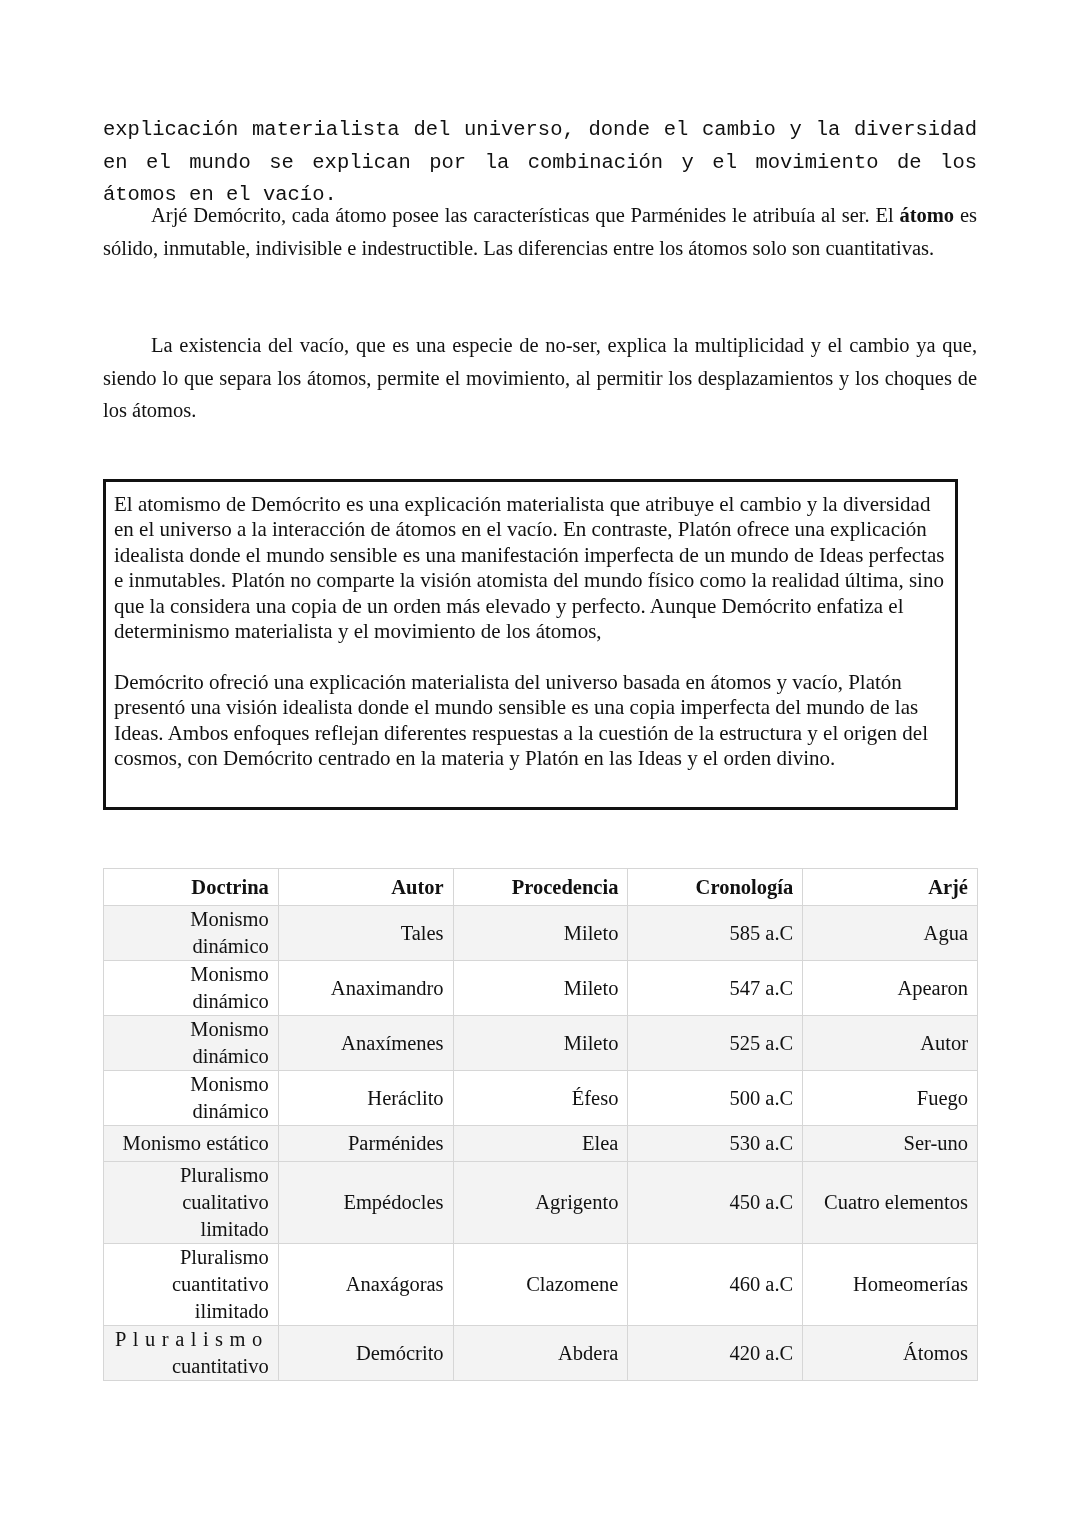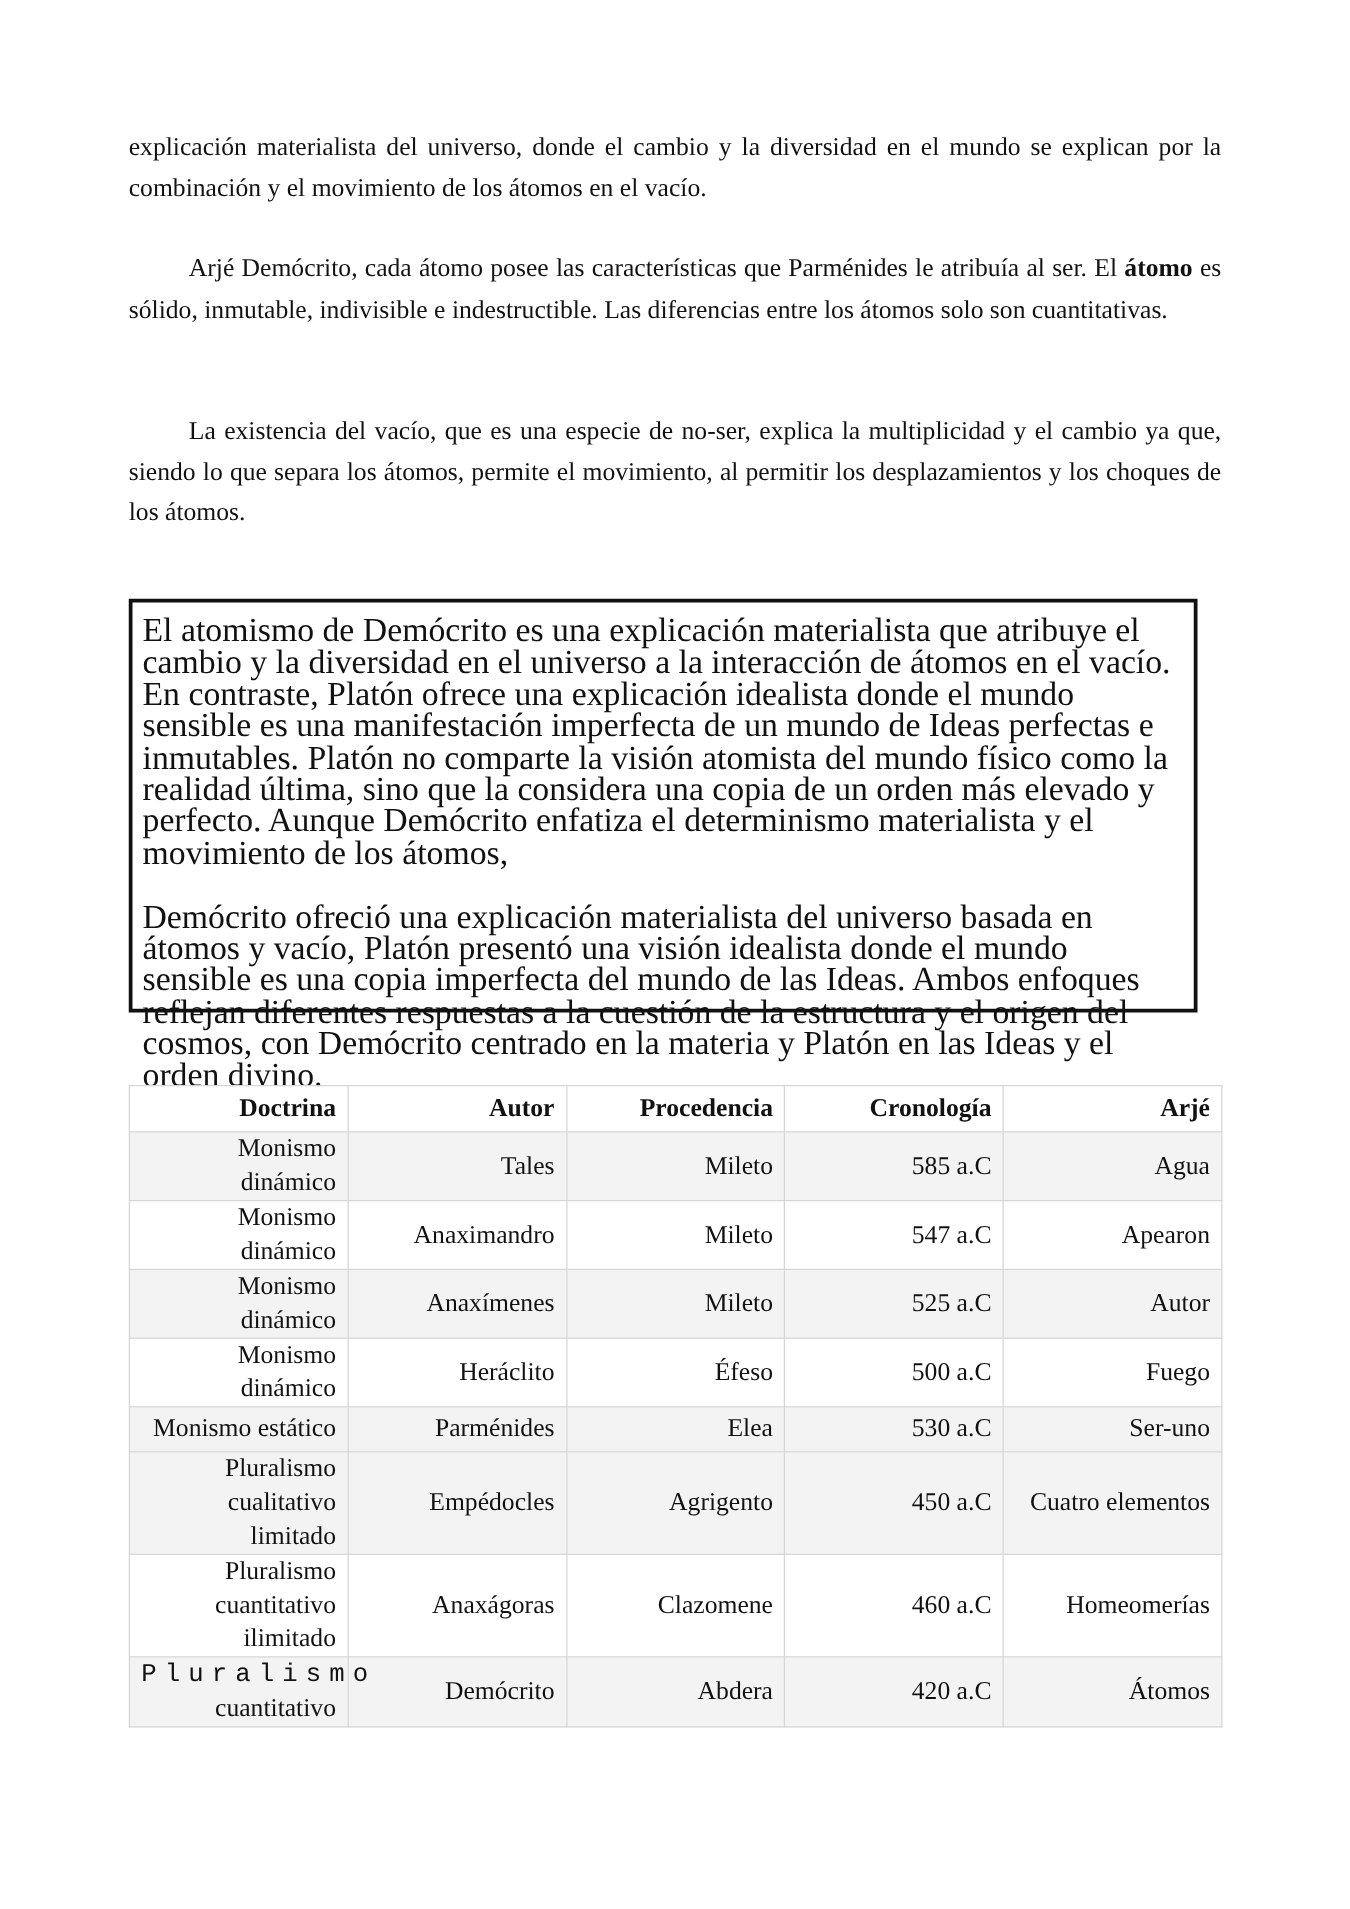--- a/index.html
+++ b/index.html
@@ -23,38 +23,38 @@
     }
     .para {
       font-size: 20.5px;
       line-height: 32.5px;
       text-align: justify;
       margin: 0;
     }
     .para.indent {
       text-indent: 48px;
     }
-    .p1 { position: absolute; top: 2px; left: 0; width: 874px; }
+    .p1 { position: absolute; top: 14px; left: 0; width: 874px; font-family: Liberation Mono, monospace; }
     .p2 { position: absolute; top: 99px; left: 0; width: 874px; }
     .p3 { position: absolute; top: 229px; left: 0; width: 874px; }
     .p2 b { font-weight: bold; }
 
     .summary-box {
       position: absolute;
       left: 103px;
       top: 479px;
       width: 833px;
       height: 315px;
       border: 3.5px solid #111111;
       padding: 10px 8px 0 8px;
       box-sizing: content-box;
     }
     .summary-box p {
       margin: 0;
-      font-size: 27px;
+      font-size: 21px;
       line-height: 25.4px;
       text-align: left;
     }
     .summary-box p + p {
       margin-top: 25.4px;
     }
 
     table.doctrinas {
       position: absolute;
       left: 103px;
@@ -72,21 +72,21 @@
       text-align: right;
     }
     table.doctrinas th {
       font-weight: bold;
       height: 36px;
       background: #ffffff;
     }
     table.doctrinas th.center { }
     table.doctrinas tr.shaded td { background: #f3f3f3; }
     table.doctrinas tr.plain td { background: #ffffff; }
-    .spaced { letter-spacing: 6.5px; font-family: Liberation Mono, monospace; }
+    .spaced { letter-spacing: 6.5px; }
     col.c1, col.c2, col.c3, col.c4, col.c5 { width: 174.8px; }
   </style>
 </head>
 <body>
 
 <div class="page">
   <p class="para p1">explicación materialista del universo, donde el cambio y la diversidad en el mundo se explican por la combinación y el movimiento de los átomos en el vacío.</p>
   <p class="para indent p2"><span>Arjé Demócrito, cada átomo posee las características que Parménides le atribuía al ser. El </span><b>átomo</b><span> es sólido, inmutable, indivisible e indestructible. Las diferencias entre los átomos solo son cuantitativas.</span></p>
   <p class="para indent p3">La existencia del vacío, que es una especie de no-ser, explica la multiplicidad y el cambio ya que, siendo lo que separa los átomos, permite el movimiento, al permitir los desplazamientos y los choques de los átomos.</p>
 </div>

